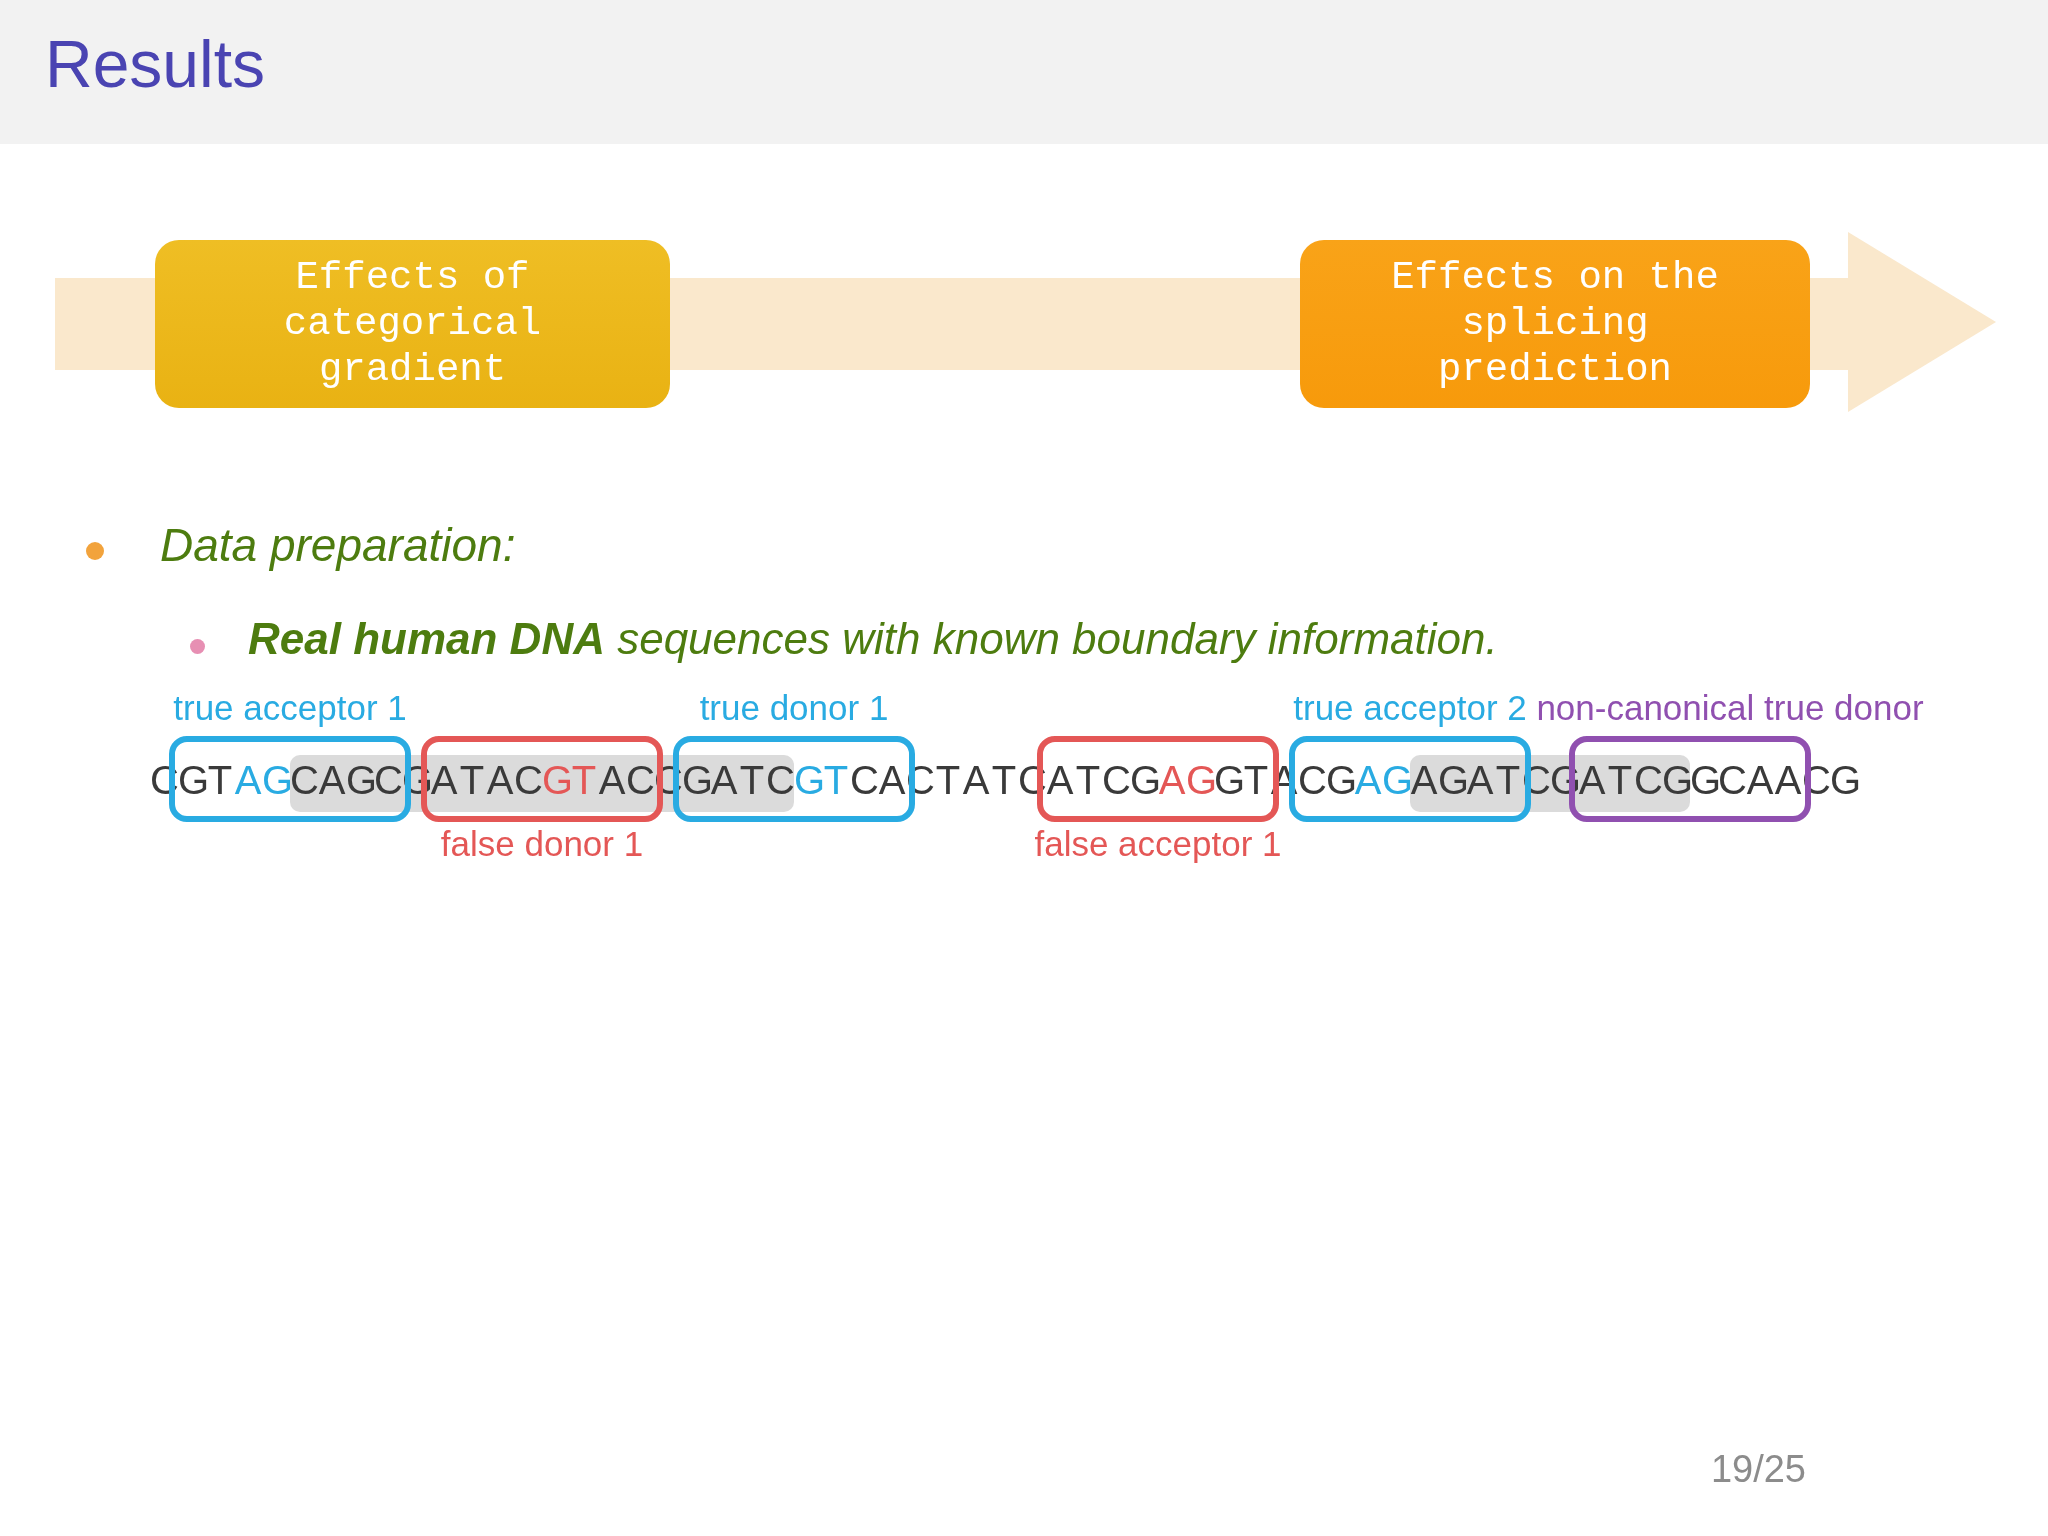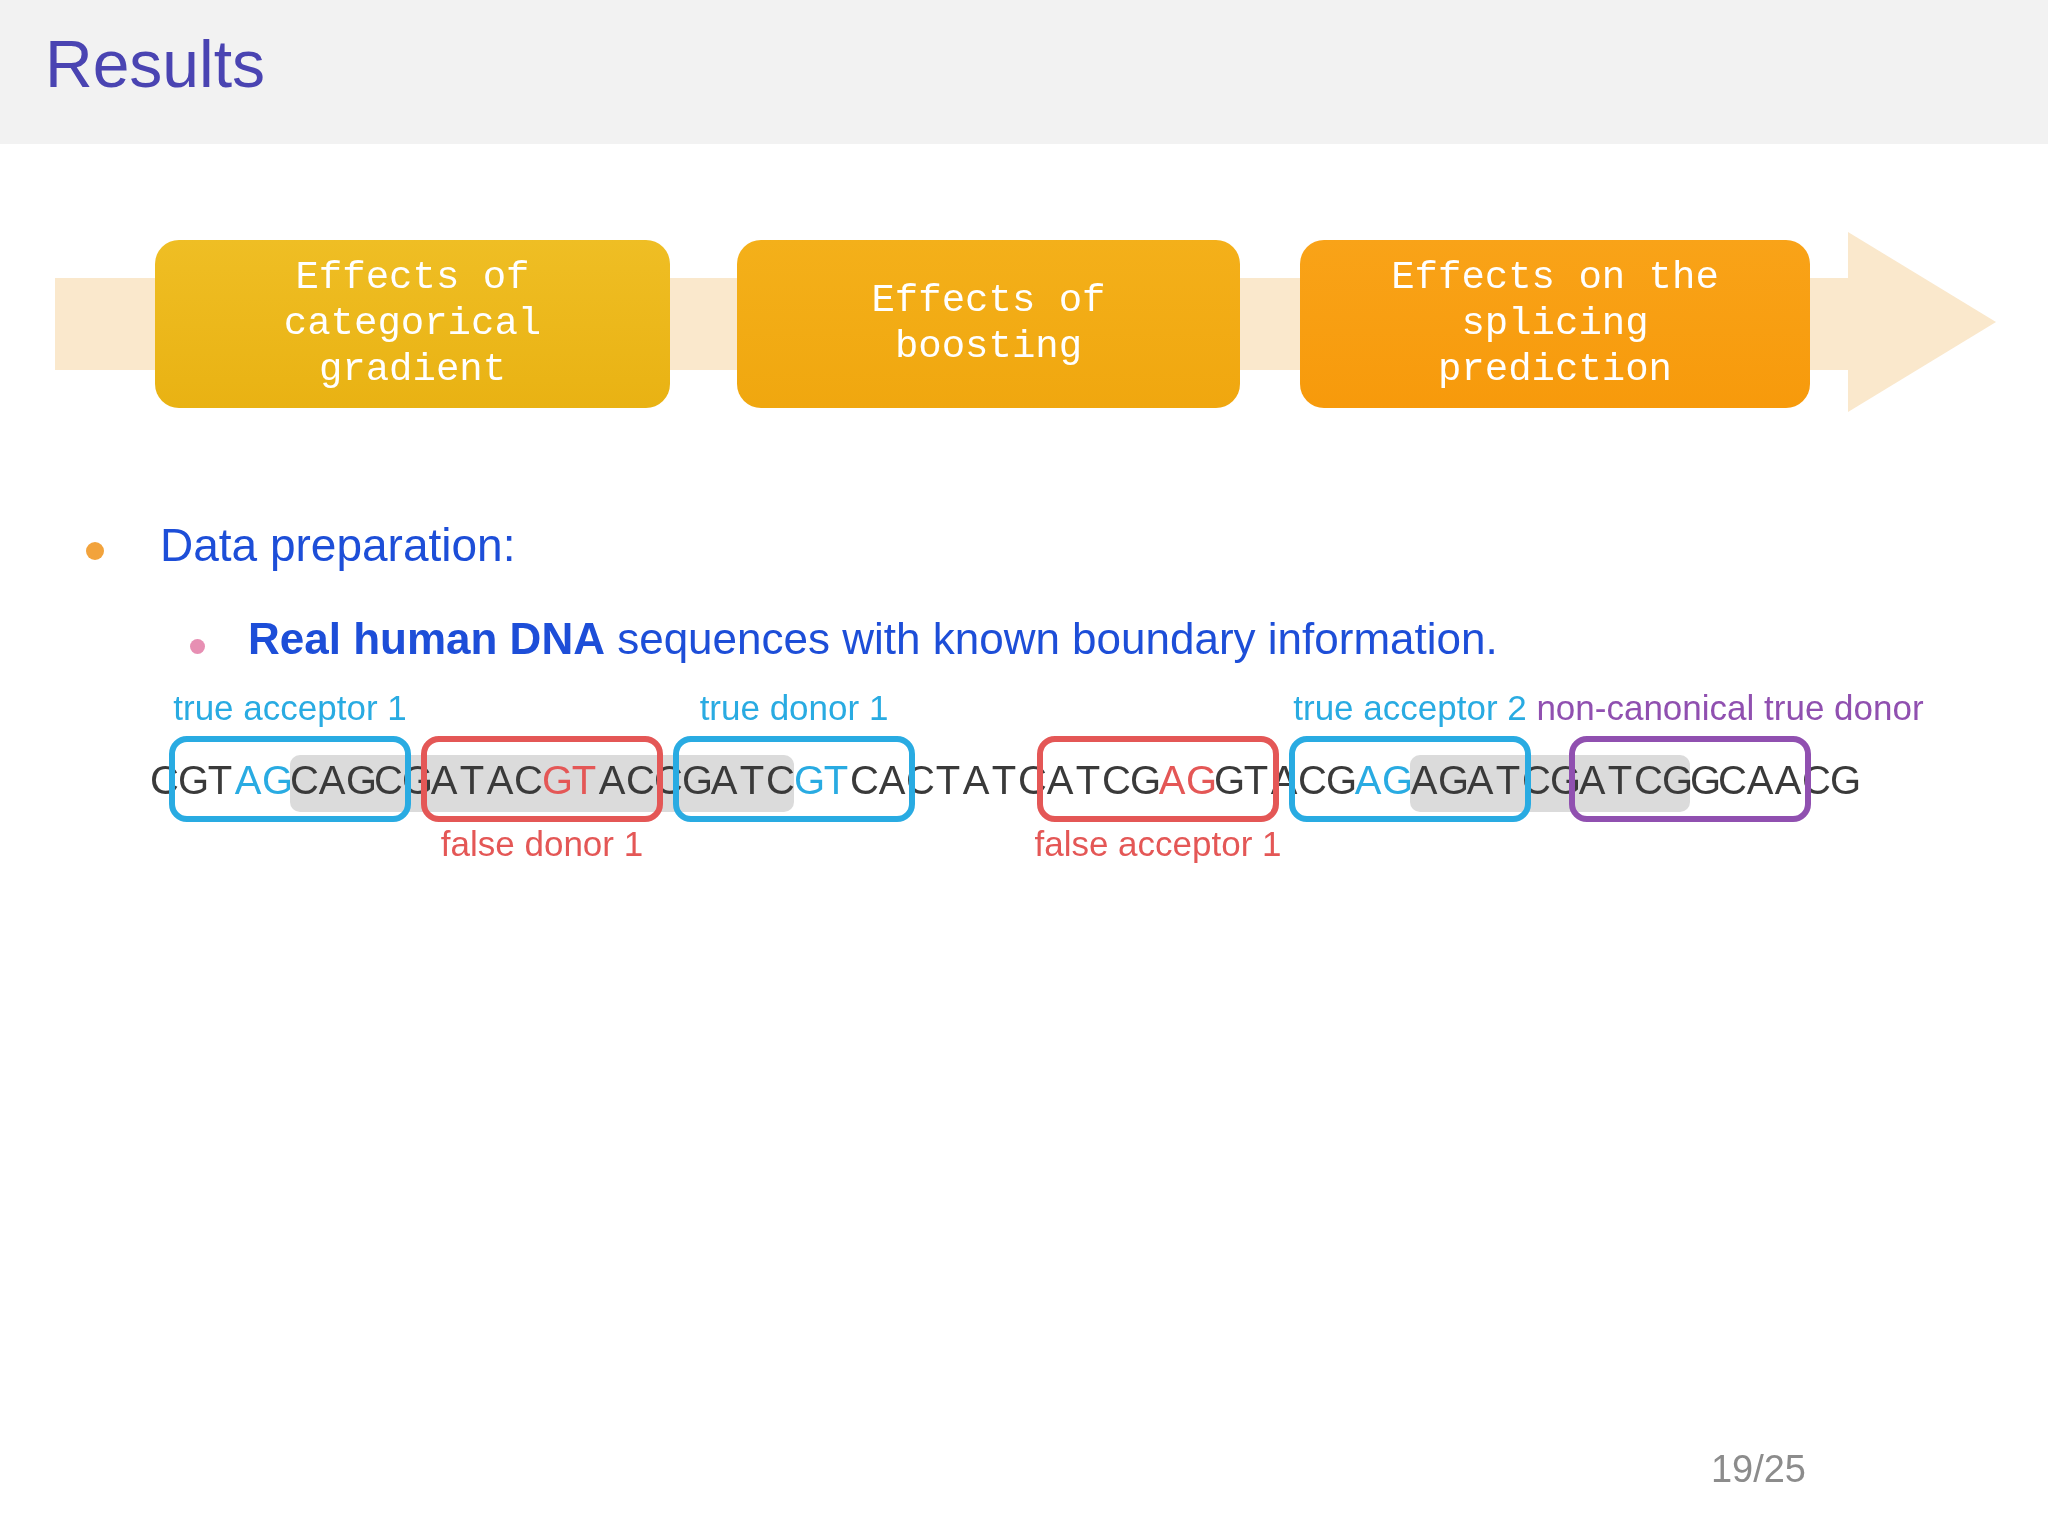--- a/index.html
+++ b/index.html
@@ -20,21 +20,21 @@
     border-top:90px solid transparent; border-bottom:90px solid transparent;
     border-left:148px solid var(--band, #FAE8CC); }
   .step { position:absolute; top:240px; height:168px; border-radius:24px;
     display:flex; align-items:center; justify-content:center; text-align:center;
     color:#FFFFFF; font-size:39px; line-height:1.18; padding:0 34px; }
   .step1 { left:155px; width:515px; }
   .step2 { left:737px; width:503px; }
   .step3 { left:1300px; width:510px; }
 
   
-  .bullet-row { position:absolute; color:#1d4ed8; }
+  .bullet-row { position:absolute; color:#4d7c0f;font-style:italic; }
   .b1 { left:160px; top:518px; font-size:46px; }
   .b1 .dot { position:absolute; left:-74px; top:24px; width:18px; height:18px;
     border-radius:50%; background:var(--bullet1, #F2A33C); }
   .b2 { left:248px; top:614px; font-size:44px; }
   .b2 .dot { position:absolute; left:-58px; top:25px; width:15px; height:15px;
     border-radius:50%; background:var(--bullet2, #E78FB3); }
   .b2 b { font-weight:700; }
 
   
   .seq-wrap { position:absolute; left:150px; top:688px; width:1760px; height:190px; }
@@ -69,21 +69,20 @@
 <div class="slide">
 
   <div class="header">
     <div class="title">Results</div>
   </div>
 
   <div class="flow">
     <div class="flow-band"></div>
     <div class="flow-arrowhead"></div>
     <div class="step step1" style="background: linear-gradient(rgb(239, 190, 36), rgb(233, 178, 19));">Effects of categorical gradient</div>
-    <div class="step step2" style="background: linear-gradient(rgb(244, 176, 26), rgb(240, 167, 15));">Effects of boosting</div>
     <div class="step step3" style="background: linear-gradient(rgb(249, 163, 24), rgb(247, 154, 11));">Effects on the splicing prediction</div>
   </div>
 
   <div class="bullet-row b1">
     <span class="dot" style="background: rgb(242, 163, 60);"></span>
     <span>Data preparation:</span>
   </div>
 
   <div class="bullet-row b2">
     <span class="dot" style="background: rgb(231, 143, 179);"></span>

